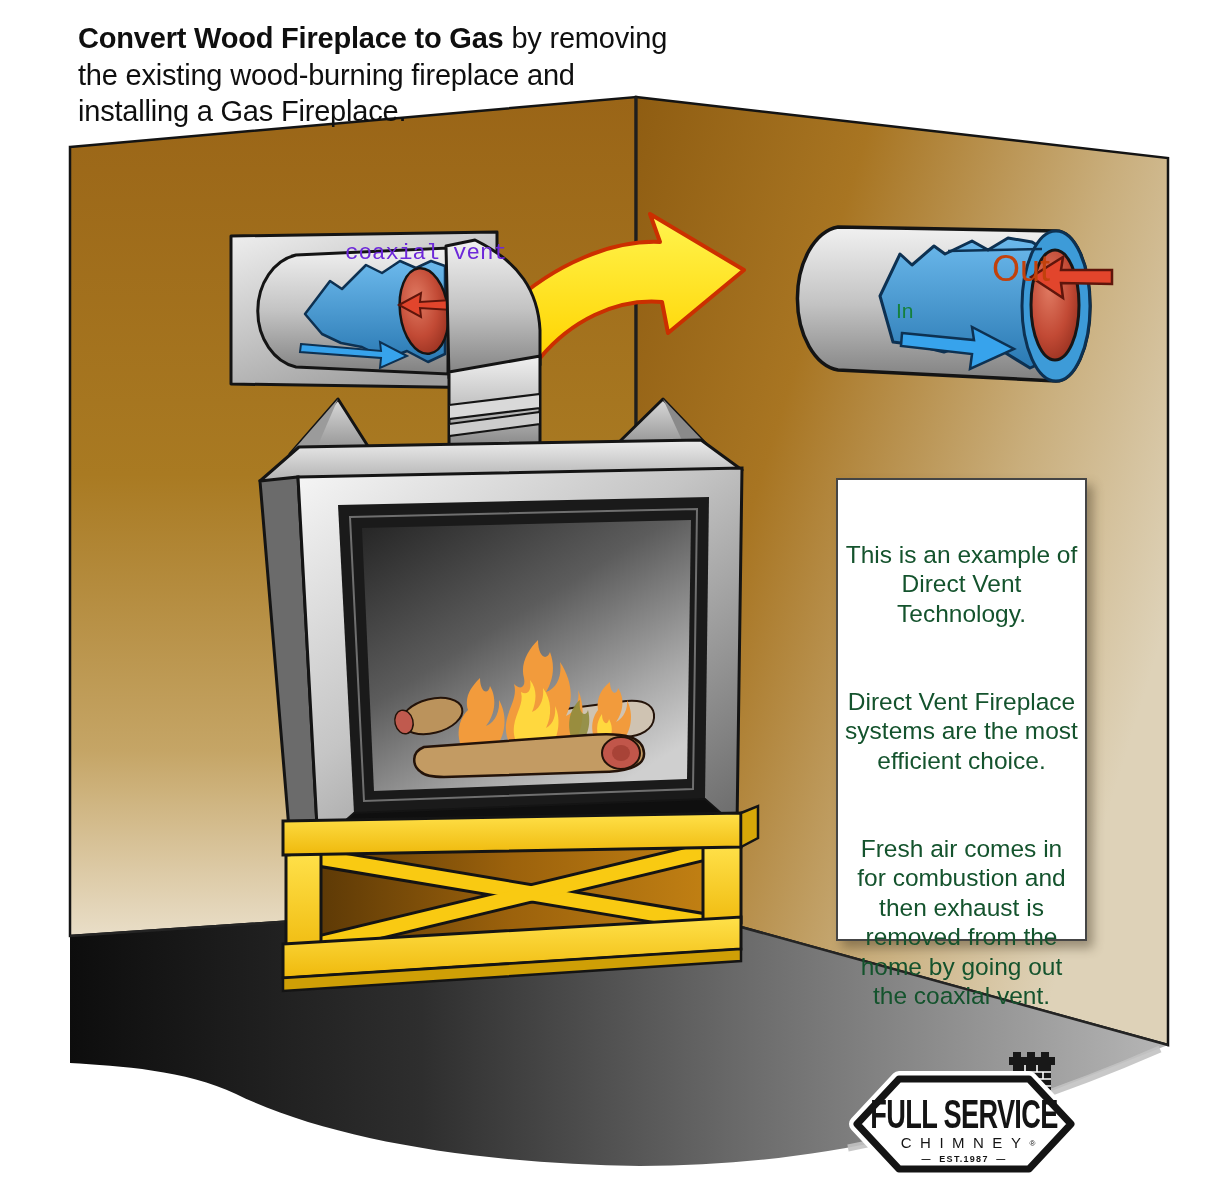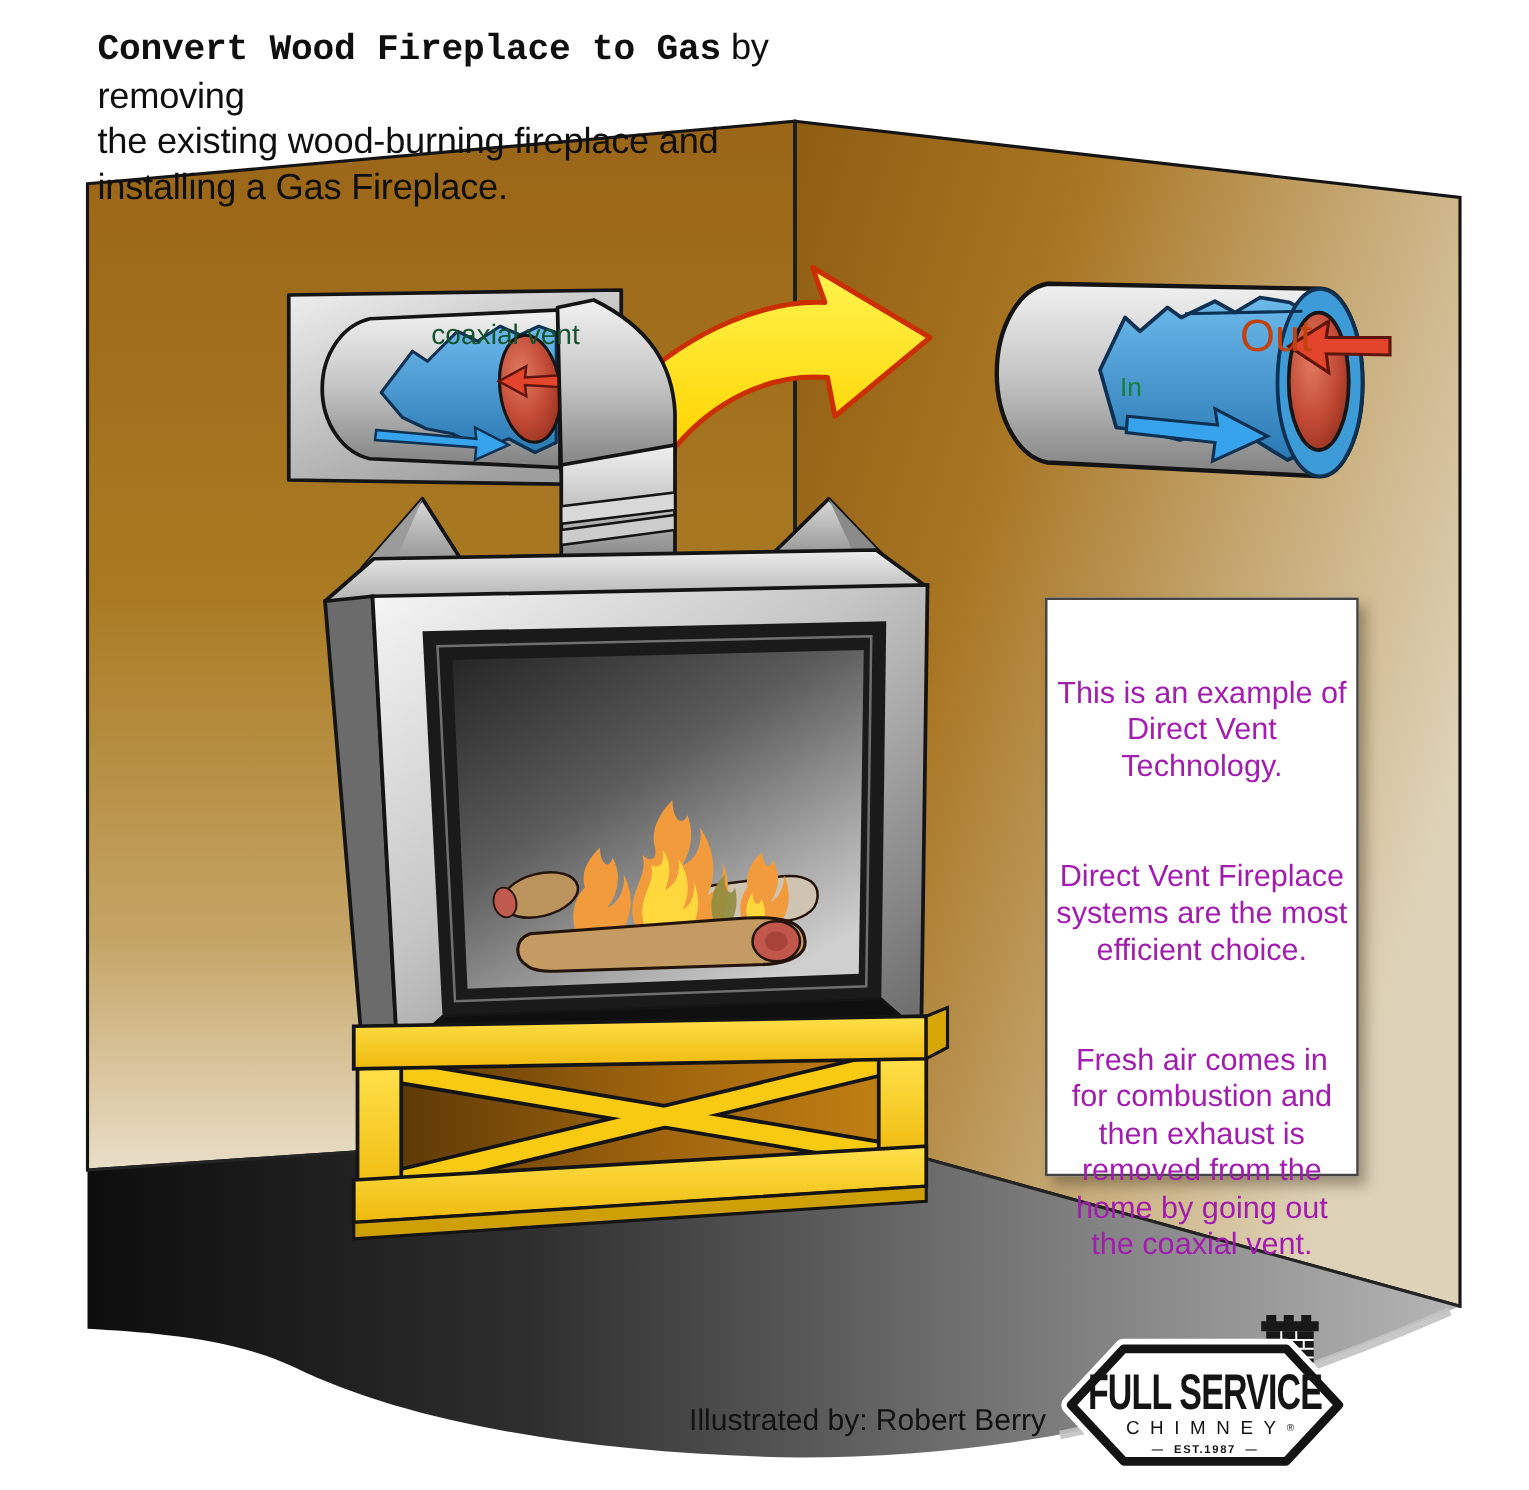--- a/index.html
+++ b/index.html
@@ -2,28 +2,28 @@
 <html><head>
 <meta charset="utf-8">
 <style>
   html,body{margin:0;padding:0;background:#fff;}
   #page{position:relative;width:1223px;height:1192px;background:#ffffff;overflow:hidden;
         font-family:"Liberation Sans", sans-serif;}
   #scene{position:absolute;left:0;top:0;width:1223px;height:1192px;}
   .abs{position:absolute;}
   #title{left:78px;top:20px;width:620px;font-size:29px;line-height:36.5px;color:#0f0f0f;
          white-space:pre-line;letter-spacing:-0.2px;}
-  #title .b{font-weight:bold;font-family:Liberation Mono, monospace;}
-  #coax-label{left:345px;top:255px;font-size:22.5px;color:#14532d;}
+  #title .b{font-weight:bold;}
+  #coax-label{left:345px;top:240px;font-size:22.5px;color:#6d28d9;font-family:Liberation Mono, monospace;}
   #in-label{left:896px;top:299px;font-size:21px;color:#15803d;}
   #out-label{left:992px;top:248px;font-size:36px;color:#c2410c;}
   #info-box{left:836px;top:478px;width:251px;height:463px;box-sizing:border-box;
             background:#ffffff;border:2px solid #454545;
             box-shadow:6px 7px 10px rgba(70,60,40,0.45);
-            text-align:center;font-size:24.5px;line-height:29.5px;color:#a21caf;
+            text-align:center;font-size:24.5px;line-height:29.5px;color:#14532d;
             padding:30px 4px 0;white-space:pre-line;}
   #info-box p{margin:0 0 29px;}
   #info-box .b{font-weight:normal;}
   .footer-line{position:absolute;color:#121212;font-size:24px;transform:translateX(-50%);
                white-space:pre;}
   #footer-rights{left:603px;top:1092px;}
   #footer-credit{left:694px;top:1123px;}
   .logo-text{position:absolute;color:#141414;white-space:pre;text-align:center;}
   #logo-top{left:964px;top:1092px;font-size:40px;font-weight:bold;letter-spacing:-1px;
             transform:translateX(-50%) scaleX(0.68);}
@@ -225,19 +225,18 @@
 systems are the most
 efficient choice.</p>
   <p>Fresh air comes in
 for combustion and
 then exhaust is
 removed from the
 home by going out
 the coaxial vent.</p>
 </div>
 
-<div id="footer-credit" class="footer-line">Illustrated by: Robert Berry</div>
 
 <div id="logo-top" class="logo-text">FULL SERVICE</div>
 <div id="logo-mid" class="logo-text"><span>CHIMNEY</span><span class="reg">®</span></div>
 <div id="logo-est" class="logo-text">—  EST.1987  —</div>
 
 </div>
 
 </body></html>

